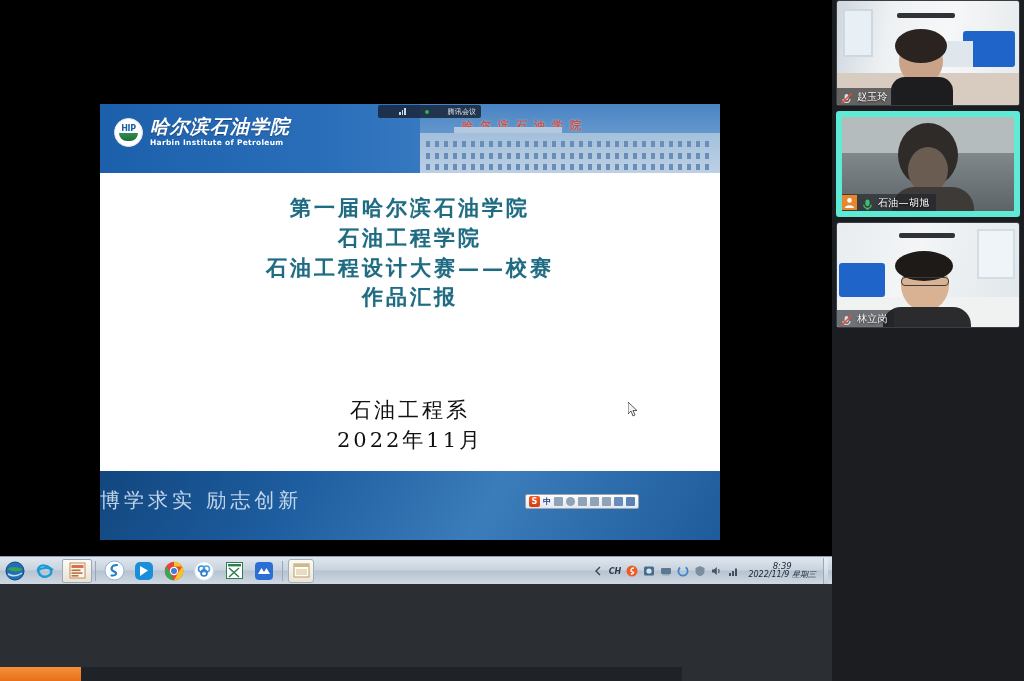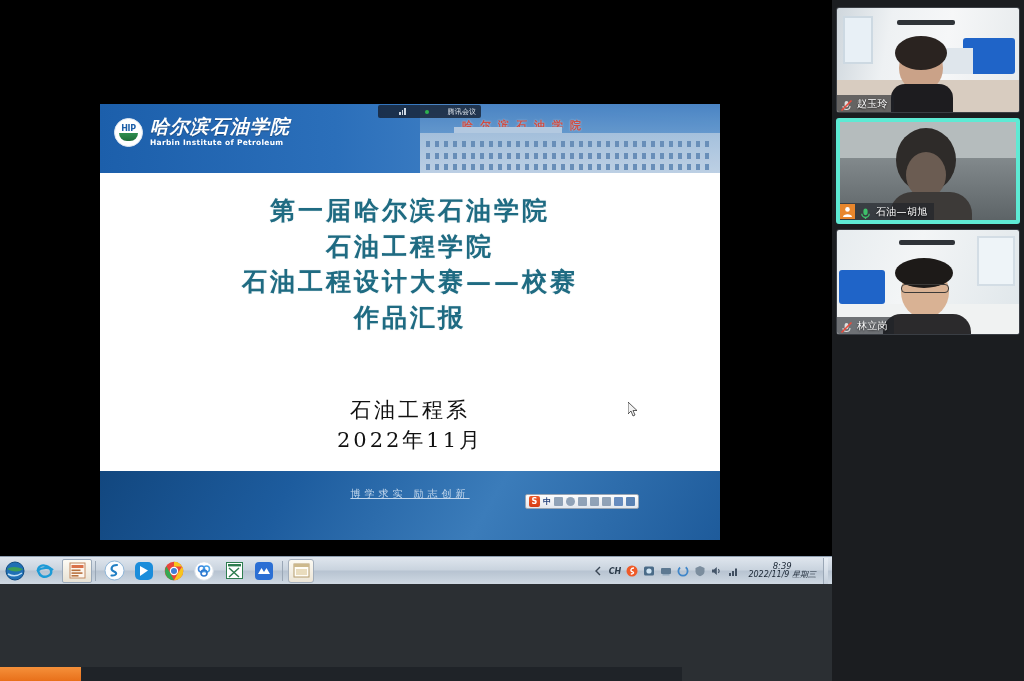--- a/index.html
+++ b/index.html
@@ -44,31 +44,31 @@
   #meeting-chip { position:absolute; left:278px; top:1px; height:13px; padding:0 5px;
      background:rgba(20,30,45,.78); border-radius:2px; display:flex; align-items:center; gap:3px; }
   .chip-bars { display:flex; align-items:flex-end; gap:1px; height:7px; }
   .chip-bars i { width:1.5px; background:#cfd9e4; display:block; }
   .chip-dot { width:4px; height:4px; border-radius:50%; background:#2db14f; flex:none; }
   #meeting-chip span { font-size:7px; color:#e4ebf3; letter-spacing:.2px;margin-left:16px; }
 
   #slide-body { position:absolute; left:0; top:69px; width:620px; height:298px; background:#fff; }
   #slide-title { position:absolute; left:0; right:0; top:20px; text-align:center;
      font-family:"DejaVu Serif","Liberation Serif",serif; color:#1f6b82;
-     font-size:25px; line-height:1.42; font-weight:bold; letter-spacing:3px;
+     font-size:21px; line-height:1.42; font-weight:bold; letter-spacing:3px;
      text-shadow:0 0 1px rgba(31,107,130,.35); }
   #slide-sub { position:absolute; left:0; right:0; top:222px; text-align:center;
      font-family:"DejaVu Serif","Liberation Serif",serif; color:#111;
      font-size:21px; line-height:1.45; letter-spacing:3px; }
 
   #slide-footer { position:absolute; left:0; bottom:0; width:620px; height:69px;
      background:linear-gradient(120deg,#12477f 0%,#1d5c9e 30%,#3b7cba 62%,#1e5b9b 100%); }
-  #slide-motto { position:absolute; left:0; right:0; top:16px; text-align:center;
-     font-family:"DejaVu Serif","Liberation Serif",serif; color:#cfe0f2; font-size:10px;
-     letter-spacing:4px; opacity:.92;text-decoration:underline; }
+  #slide-motto { position:absolute; left:0; right:0; top:16px; 
+     font-family:"DejaVu Serif","Liberation Serif",serif; color:#cfe0f2; font-size:20px;
+     letter-spacing:4px; opacity:.92; }
 
   
   #ime-bar { position:absolute; left:525px; top:494px; height:15px; padding:0 3px;
      background:linear-gradient(180deg,#fdfdfd,#e3e8ee); border:1px solid #9aa6b4; border-radius:2px;
      display:flex; align-items:center; gap:3px; z-index:6; }
   #ime-bar .s-logo { width:11px; height:11px; border-radius:2px;
      background:linear-gradient(180deg,#f05a28,#d63c14); color:#fff; font-size:8px; font-weight:bold;
      display:flex; align-items:center; justify-content:center; }
   #ime-bar .ime-zh { font-size:8px; color:#23407a; font-weight:bold; }
   #ime-bar .ime-ic { width:9px; height:9px; border-radius:1px; background:#7f94ab; opacity:.85; }
@@ -97,24 +97,24 @@
      background:linear-gradient(180deg,#e7edf4,#c4cfdb); margin-left:3px; }
 
   
   #under-taskbar { position:absolute; left:0; top:584px; width:832px; height:97px; background:#2b2f33; }
   #orange-bar { position:absolute; left:0; top:667px; width:82px; height:14px;
      background:linear-gradient(180deg,#f5903a,#e8701a); border-right:1px solid #20242a; }
   #orange-track { position:absolute; left:82px; top:667px; width:600px; height:14px; background:#1f2328; }
 
   
   #filmstrip { position:absolute; left:832px; top:0; width:192px; height:681px;
-     background:#1b1d20; padding:7px 4px; display:flex; flex-direction:column; gap:5px; }
+     background:#1b1d20; padding:0 4px; display:flex; flex-direction:column; gap:5px; }
   .tile { position:relative; width:184px; height:106px; border-radius:3px; overflow:hidden;
      background:#2a2d31; border:1px solid #3a3e44; }
-  .tile.active { border:4px solid #5eead4; }
+  .tile.active { border:6px solid #5eead4; }
   .tile-video { position:absolute; inset:0; }
   .name-tag { position:absolute; left:0; bottom:0; height:17px; padding:0 6px 0 3px;
      background:rgba(30,34,40,.62); display:flex; align-items:center; gap:4px; }
   .name-tag .nm { font-size:10px; color:#fff; letter-spacing:.3px; white-space:nowrap;
      text-shadow:0 1px 2px rgba(0,0,0,.8); }
   .mic { width:13px; height:13px; position:relative; flex:none; }
   .av-badge { width:15px; height:15px; background:#e8862c; display:flex; align-items:center;
      justify-content:center; flex:none; margin-left:-3px; }
 
   

